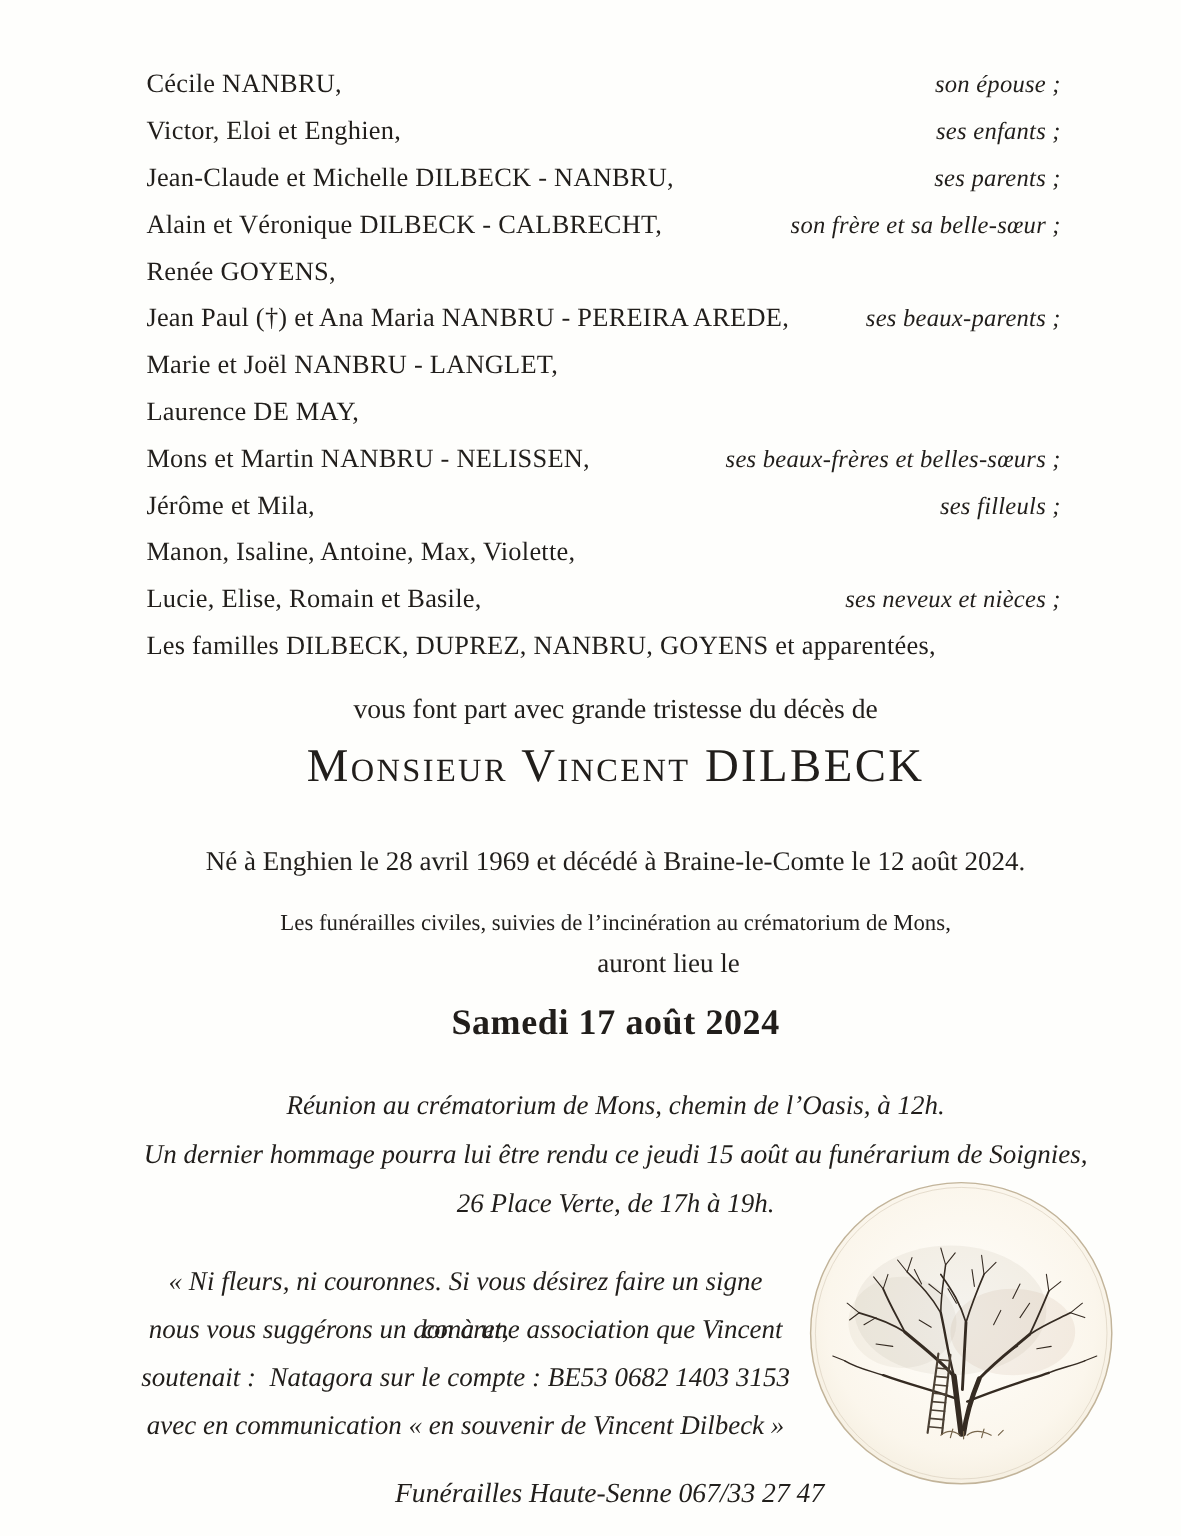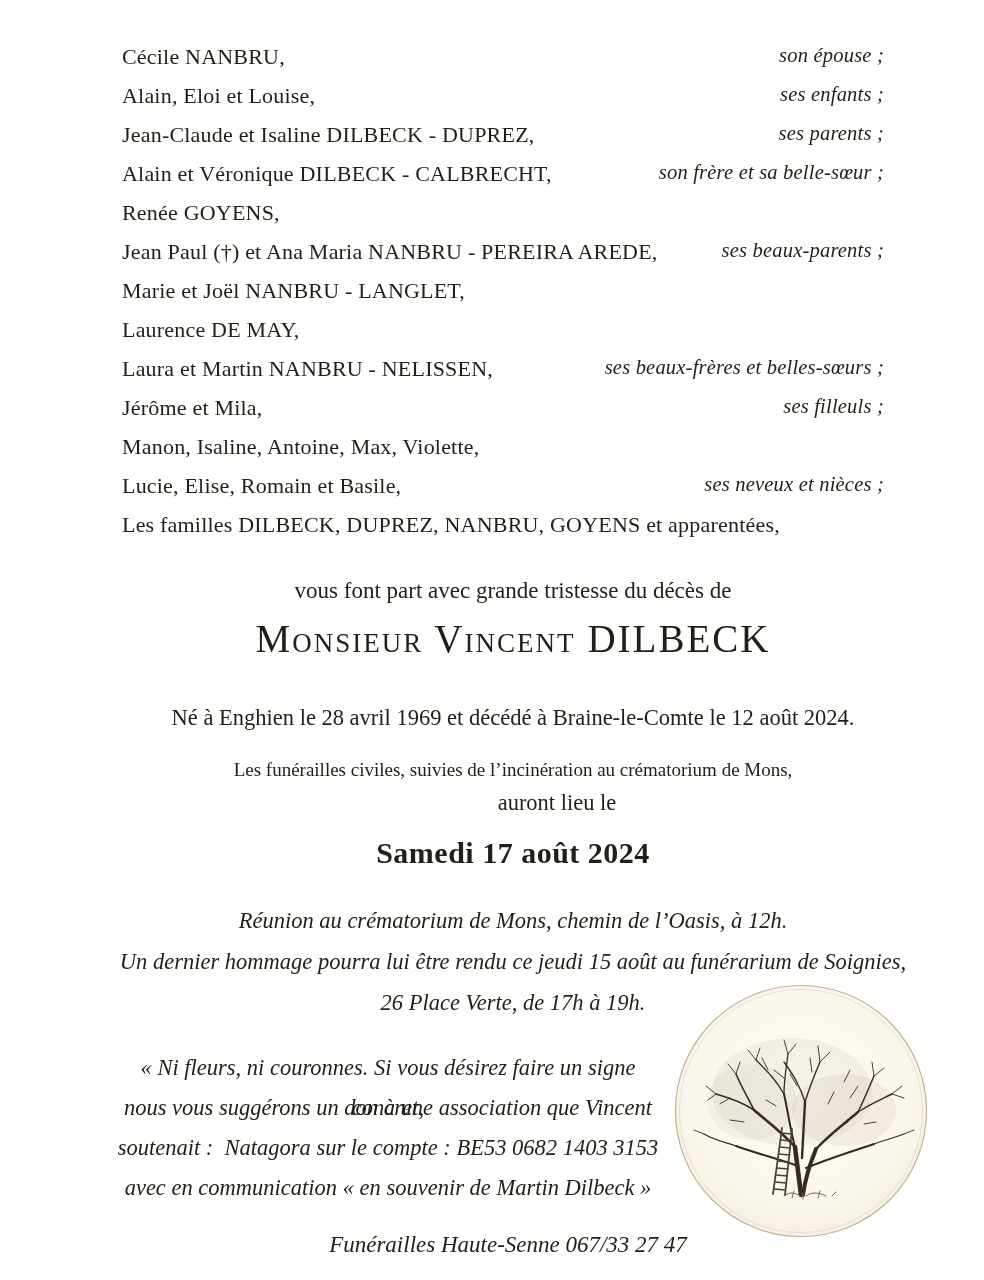--- a/index.html
+++ b/index.html
@@ -20,21 +20,21 @@
   
   .family-list {
     position: absolute;
     top: 44px;
     left: 122px;
     right: 100px;
   }
   .family-row {
     display: flex;
     justify-content: space-between;
-    align-items: flex-start;
+    align-items: flex-end;
     height: 39px;
     white-space: nowrap;
   }
   .family-names {
     font-size: 22px;
     letter-spacing: 0.2px;
   }
   .family-relation {
     font-style: italic;
     font-size: 20.5px;
@@ -103,25 +103,25 @@
 <body>
 
 <div class="page">
 
   <div class="family-list">
     <div class="family-row">
       <span class="family-names">Cécile NANBRU,</span>
       <span class="family-relation">son épouse ;</span>
     </div>
     <div class="family-row">
-      <span class="family-names">Alain, Eloi et Louise,</span>
+      <span class="family-names">Victor, Eloi et Enghien,</span>
       <span class="family-relation">ses enfants ;</span>
     </div>
     <div class="family-row">
-      <span class="family-names">Jean-Claude et Isaline DILBECK - DUPREZ,</span>
+      <span class="family-names">Jean-Claude et Michelle DILBECK - NANBRU,</span>
       <span class="family-relation">ses parents ;</span>
     </div>
     <div class="family-row">
       <span class="family-names">Alain et Véronique DILBECK - CALBRECHT,</span>
       <span class="family-relation">son frère et sa belle-sœur ;</span>
     </div>
     <div class="family-row">
       <span class="family-names">Renée GOYENS,</span>
       <span class="family-relation"></span>
     </div>
@@ -131,21 +131,21 @@
     </div>
     <div class="family-row">
       <span class="family-names">Marie et Joël NANBRU - LANGLET,</span>
       <span class="family-relation"></span>
     </div>
     <div class="family-row">
       <span class="family-names">Laurence DE MAY,</span>
       <span class="family-relation"></span>
     </div>
     <div class="family-row">
-      <span class="family-names">Laura et Martin NANBRU - NELISSEN,</span>
+      <span class="family-names">Mons et Martin NANBRU - NELISSEN,</span>
       <span class="family-relation">ses beaux-frères et belles-sœurs ;</span>
     </div>
     <div class="family-row">
       <span class="family-names">Jérôme et Mila,</span>
       <span class="family-relation">ses filleuls ;</span>
     </div>
     <div class="family-row">
       <span class="family-names">Manon, Isaline, Antoine, Max, Violette,</span>
       <span class="family-relation"></span>
     </div>
@@ -172,21 +172,21 @@
   <div class="cline ceremony-date">Samedi 17 août 2024</div>
 
   <div class="cline meeting">Réunion au crématorium de Mons, chemin de l’Oasis, à 12h.</div>
   <div class="cline tribute-1">Un dernier hommage pourra lui être rendu ce jeudi 15 août au funérarium de Soignies,</div>
   <div class="cline tribute-2">26 Place Verte, de 17h à 19h.</div>
 
   <div class="donation">
     <div class="don-line">« Ni fleurs, ni couronnes. Si vous désirez faire un signe concret,</div>
     <div class="don-line">nous vous suggérons un don à une association que Vincent</div>
     <div class="don-line">soutenait :  Natagora sur le compte : BE53 0682 1403 3153</div>
-    <div class="don-line">avec en communication « en souvenir de Martin Dilbeck »</div>
+    <div class="don-line">avec en communication « en souvenir de Vincent Dilbeck »</div>
   </div>
 
   <div class="vignette">
     <svg width="258" height="258" viewBox="0 0 258 258" xmlns="http://www.w3.org/2000/svg">
       <defs>
         <radialGradient id="vg" cx="50%" cy="45%" r="62%">
           <stop offset="0%" stop-color="#fffefb"></stop>
           <stop offset="72%" stop-color="#fbf6ec"></stop>
           <stop offset="100%" stop-color="#f3ecdc"></stop>
         </radialGradient>

